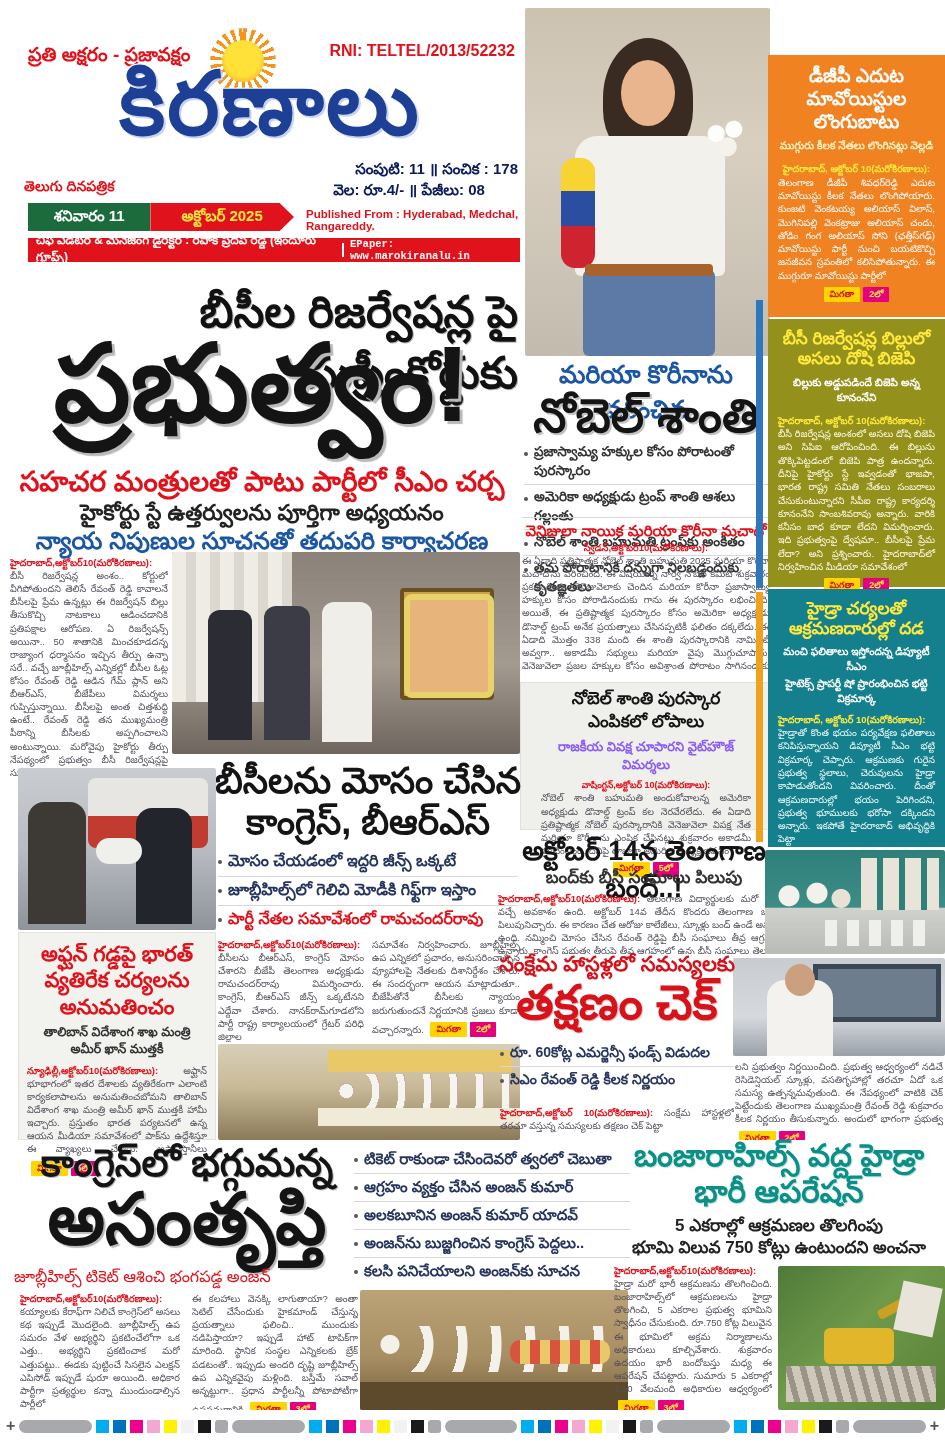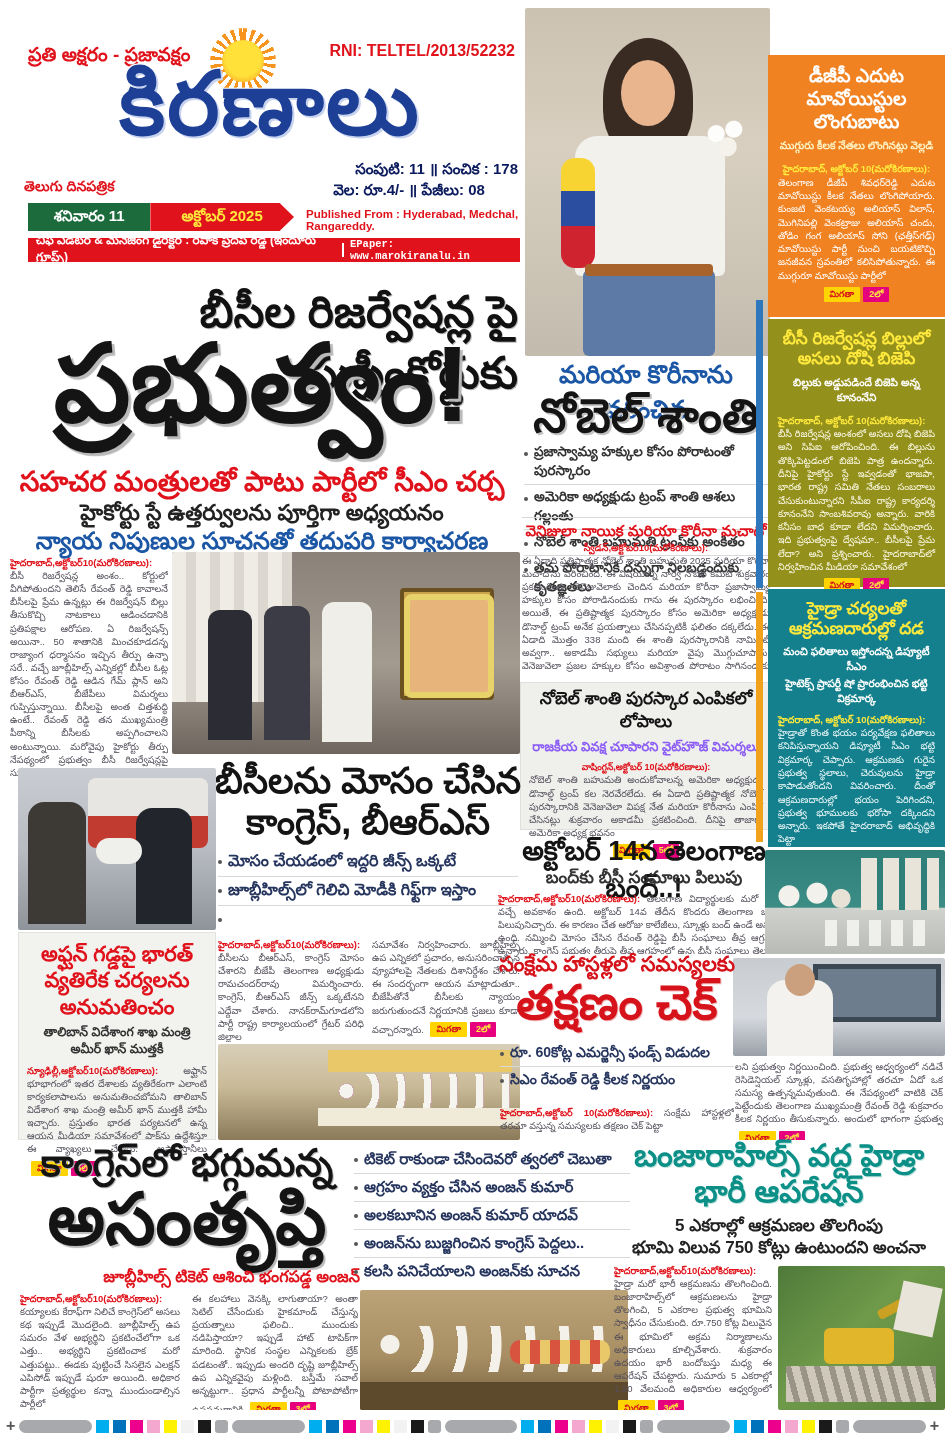--- a/index.html
+++ b/index.html
@@ -58,21 +58,21 @@
   .nobel-head{left:522px;top:388px;width:248px;font-size:47px;font-weight:900;color:#141414;text-align:center;
               text-shadow:2px 2px 0 #c2c2c2;}
   .nobel-bullets{left:524px;top:440px;width:244px;font-size:13.5px;font-weight:700;color:#333;}
   .nobel-leader{left:522px;top:517px;width:248px;text-align:center;font-size:15px;font-weight:800;color:#e0121b;
                 border-top:1px solid #d8d8d8;padding-top:4px;}
   .nobel-date{left:522px;top:541px;width:248px;text-align:center;font-size:9.5px;}
   .nobel-body{left:522px;top:554px;width:248px;height:118px;overflow:hidden;}
 
   
   .wh-box{left:520px;top:682px;width:252px;height:148px;background:#efefec;border:1px solid #e0e0dc;
-          box-sizing:border-box;padding:6px 8px;}
+          box-sizing:border-box;padding:6px 20px;}
   .wh-head{font-size:17px;font-weight:900;text-align:center;color:#141414;}
   .wh-sub{font-size:13px;font-weight:700;text-align:center;color:#8b5cf6;margin-top:4px;}
   .wh-date{text-align:center;font-size:9px;margin-top:4px;}
 
   
   .bandh-head{left:498px;top:836px;width:292px;text-align:center;font-size:27px;font-weight:900;color:#141414;}
   .bandh-sub{left:498px;top:868px;width:292px;text-align:center;font-size:17px;font-weight:700;color:#333;}
   .bandh-body{left:498px;top:892px;width:290px;height:62px;overflow:hidden;}
 
   
@@ -109,21 +109,21 @@
            text-shadow:1px 1px 0 #f0b9b9;}
   .ho-bullets{left:500px;top:1040px;width:234px;font-size:14px;font-weight:800;color:#26355e;}
   .ho-body{left:500px;top:1106px;width:234px;height:34px;overflow:hidden;}
   .ho-body2{left:735px;top:1060px;width:208px;height:80px;overflow:hidden;}
 
   
   .un-kicker{left:14px;top:1142px;width:346px;text-align:center;font-size:38px;font-weight:900;color:#141414;
              text-shadow:1px 1px 0 #bbb;}
   .un-head{left:14px;top:1180px;width:346px;text-align:center;font-size:72px;font-weight:900;color:#141414;
            line-height:1.1;text-shadow:2px 2px 1px #b9b9b9;}
-  .un-sub{left:14px;top:1268px;width:346px;text-align:right;font-size:16px;font-weight:700;color:#e0121b;}
+  .un-sub{left:14px;top:1268px;width:346px;text-align:left;font-size:16px;font-weight:400;color:#e0121b;}
   .un-col1{left:20px;top:1292px;width:160px;height:118px;overflow:hidden;}
   .un-col2{left:192px;top:1292px;width:166px;height:118px;overflow:hidden;}
   .un-bullets{left:354px;top:1146px;width:276px;font-size:15px;font-weight:800;color:#26355e;}
 
   
   .hy-head{left:612px;top:1138px;width:334px;text-align:center;font-size:31px;font-weight:900;color:#0b8f86;
            line-height:1.15;text-shadow:1px 1px 0 #bfe3df;}
   .hy-sub1{left:612px;top:1216px;width:334px;text-align:center;font-size:17px;font-weight:700;color:#222;}
   .hy-sub2{left:612px;top:1238px;width:334px;text-align:center;font-size:17px;font-weight:700;color:#222;}
   .hy-body{left:614px;top:1264px;width:158px;height:146px;overflow:hidden;}
@@ -296,20 +296,21 @@
     <div class="bullet-row">
         <span class="dot"></span>
         <span>మోసం చేయడంలో ఇద్దరి జీన్స్ ఒక్కటే</span>
       </div>
     <div class="bullet-row">
         <span class="dot"></span>
         <span>జూబ్లీహిల్స్‌లో గెలిచి మోడీకి గిఫ్ట్‌గా ఇస్తాం</span>
       </div>
     <div class="bullet-row">
         <span class="dot"></span>
+        <span class="red">పార్టీ నేతల సమావేశంలో రామచందర్‌రావు</span>
       </div>
   </div>
   <div class="abs cb-col1 smallbody">
     <span class="dateline">హైదరాబాద్,అక్టోబర్10(మరోకిరణాలు):</span>
     <span>బీసీలను బీఆర్ఎస్, కాంగ్రెస్ మోసం చేశారని బీజేపీ తెలంగాణ అధ్యక్షుడు రామచందర్‌రావు విమర్శించారు. కాంగ్రెస్, బీఆర్ఎస్ జీన్స్ ఒక్కటేనని ఎద్దేవా చేశారు. నానక్‌రామ్‌గూడలోని పార్టీ రాష్ట్ర కార్యాలయంలో గ్రేటర్ పరిధి జిల్లాల</span>
   </div>
   <div class="abs cb-col2 smallbody">
     <span>సమావేశం నిర్వహించారు. జూబ్లీహిల్స్ ఉప ఎన్నికలో ప్రచారం, అనుసరించాల్సిన వ్యూహాలపై నేతలకు దిశానిర్దేశం చేశారు. ఈ సందర్భంగా ఆయన మాట్లాడుతూ.. బీజేపీతోనే బీసీలకు న్యాయం జరుగుతుందనే నిర్ణయానికి ప్రజలు కూడా వచ్చారన్నారు.</span>
     <span class="btns" style="display:inline-flex;margin-left:4px;">
         <span class="btn-more">మిగతా</span>

